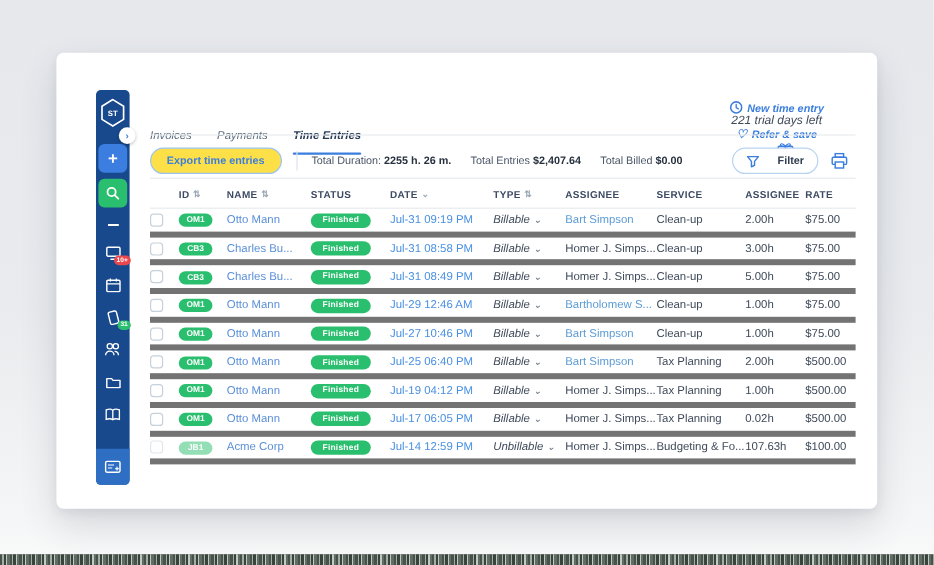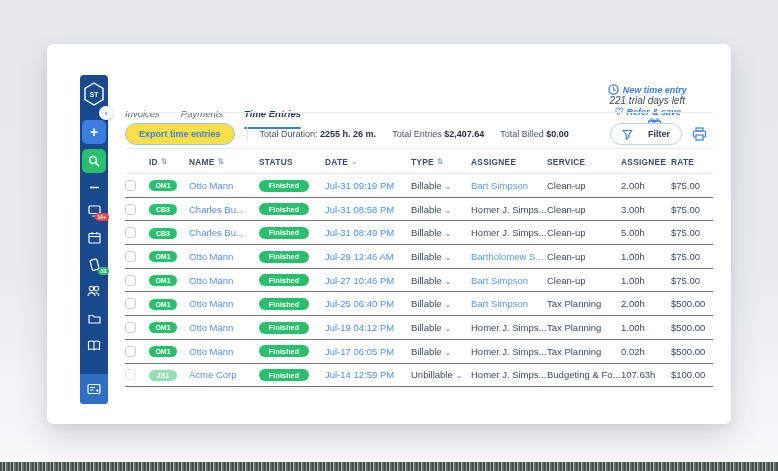--- a/index.html
+++ b/index.html
@@ -63,31 +63,31 @@
   .total b { color:#27313f; }
   .filter-btn { margin-left:auto; border:1px solid #b9d4f2; border-radius:13px; display:flex; align-items:center;
     padding:4.5px 11px; cursor:pointer; background:#fff; }
   .filter-btn .lbl { font-size:9px; font-weight:bold; color:#2f3d51; margin-left:15px; }
   .print-ic { margin-left:10px; margin-right:6px; cursor:pointer; display:flex; }
   .tb-divider { position:absolute; left:0; top:104px; width:588px; height:1px; background:#e8ebef; }
 
   
   .table { position:absolute; left:0; top:106px; width:588px; }
   .trow { display:grid; grid-template-columns:24px 40px 70px 66px 86px 60px 76px 74px 50px 1fr;
-    align-items:center; height:23.7px; border-bottom:1px solid #737373; font-size:9.5px; color:#3f4a5a; }
+    align-items:center; height:23.7px; border-bottom:5px solid #737373; font-size:9.5px; color:#3f4a5a; }
   .trow.thead { border-bottom:1px solid #e8ebef; height:24px; }
   .th { font-size:8.3px; font-weight:bold; color:#3c4a63; letter-spacing:.3px; display:flex; align-items:center; cursor:pointer; }
   .sort { color:#9aa7b5; font-size:7.5px; margin-left:3px; }
   .cb { width:11px; height:11px; border:1.4px solid #c7d1db; border-radius:3px; cursor:pointer; background:#fff; }
   .pill { display:inline-block; background:#2abf6e; color:#fff; font-weight:bold; border-radius:9px; text-align:center; }
   .pill.id { font-size:7px; padding:2px 0; width:28px; }
   .pill.status { font-size:7px; padding:2.5px 0; width:50px; letter-spacing:.2px; }
   .cell-name { color:#5a8fd8; cursor:pointer; overflow:hidden; white-space:nowrap; padding-right:6px; }
   .cell-date { color:#4a90e2; cursor:pointer; }
-  .cell-type { cursor:pointer; color:#3f4a5a; }
+  .cell-type { cursor:pointer; color:#3f4a5a;font-style:italic; }
   .cell-type .chev { color:#6b7888; font-size:8px; margin-left:3px; }
   .cell-assignee { overflow:hidden; white-space:nowrap; padding-right:6px; }
   .cell-assignee.link { color:#5b9bd5; cursor:pointer; }
   .cell-rate { text-align:right; padding-right:14px; }
   .muted { opacity:.5; }
 </style>
 </head>
 <body>
 
 <div class="stage">

